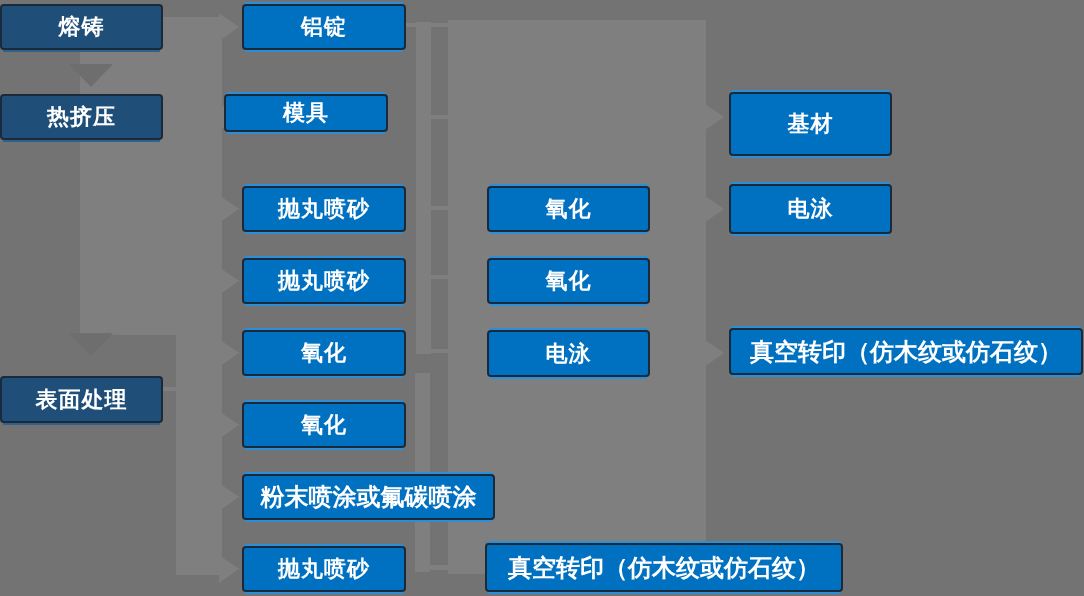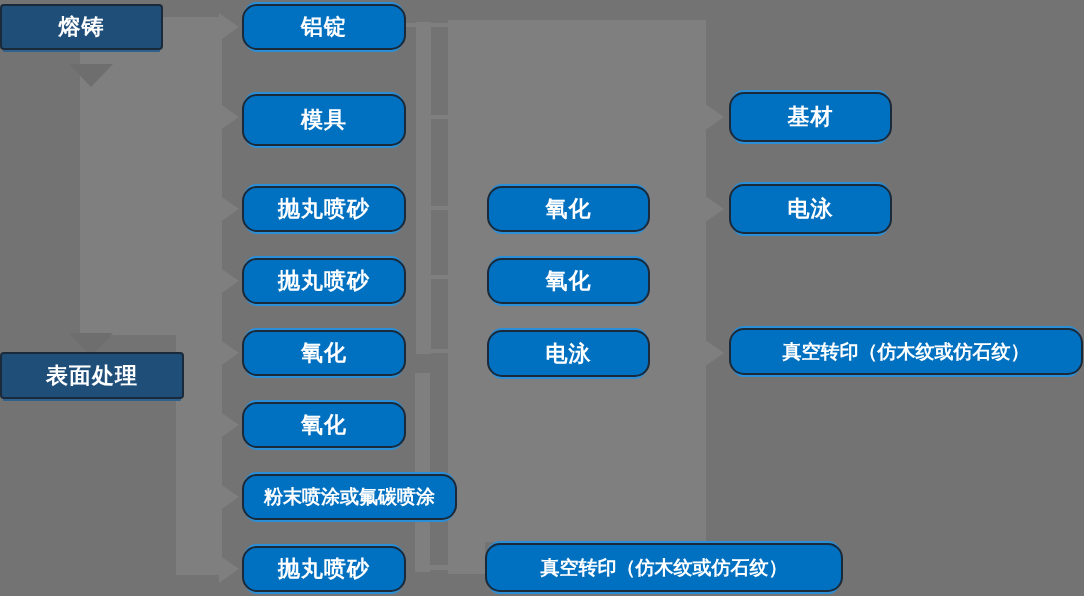--- a/index.html
+++ b/index.html
@@ -19,23 +19,23 @@
     position:absolute;width:0;height:0;z-index:1;
     border-top:14px solid transparent;border-bottom:14px solid transparent;
     border-left:20px solid #7F7F7F;
   }
   
   .node{
     position:absolute;display:flex;align-items:center;justify-content:center;
     box-sizing:border-box;z-index:2;color:#FFFFFF;font-weight:700;font-size:22px;
     letter-spacing:1px;border:2px solid #1A2A3A;border-radius:4px;white-space:nowrap;
   }
-  .blue{background:#0070C0;box-shadow:0 5px 0 -3px #2B8FD8,0 -4px 0 -2px #2B8FD8;border-radius:15px;}
+  .blue{background:#0070C0;box-shadow:0 5px 0 -3px #2B8FD8,0 -4px 0 -2px #2B8FD8;}
   .navy{background:#1F4E79;box-shadow:0 5px 0 -3px #2E618D;}
-  .small{font-size:19px;letter-spacing:0;}
+  .small{font-size:24px;letter-spacing:0;}
 </style>
 </head>
 <body>
 
 <div class="canvas">
 
   <div class="c" style="left:80px;top:17px;width:142px;height:318px"></div>
   <div class="c" style="left:176px;top:335px;width:46px;height:240px"></div>
 
   <div class="tri-down" style="left:69px;top:64px"></div>
@@ -63,33 +63,34 @@
   <div class="c" style="left:430px;top:565px;width:20px;height:5px"></div>
 
   <div class="c" style="left:448px;top:20px;width:258px;height:522px"></div>
   <div class="c" style="left:448px;top:542px;width:37px;height:32px"></div>
 
   <div class="tri-right" style="left:704px;top:103px"></div>
   <div class="tri-right" style="left:704px;top:195px"></div>
   <div class="tri-right" style="left:704px;top:339px"></div>
 
   <div class="node navy" style="left:0;top:4px;width:163px;height:46px">熔铸</div>
-  <div class="node navy" style="left:0;top:352px;width:184px;height:47px">表面处理</div>
+  <div class="node navy" style="left:0;top:94px;width:163px;height:46px">热挤压</div>
+  <div class="node navy" style="left:0;top:376px;width:163px;height:47px">表面处理</div>
 
   <div class="node blue" style="left:242px;top:4px;width:164px;height:46px">铝锭</div>
-  <div class="node blue" style="left:242px;top:94px;width:164px;height:52px">模具</div>
+  <div class="node blue" style="left:224px;top:94px;width:164px;height:38px">模具</div>
   <div class="node blue" style="left:242px;top:186px;width:164px;height:46px">抛丸喷砂</div>
   <div class="node blue" style="left:242px;top:258px;width:164px;height:46px">抛丸喷砂</div>
   <div class="node blue" style="left:242px;top:330px;width:164px;height:46px">氧化</div>
   <div class="node blue" style="left:242px;top:402px;width:164px;height:46px">氧化</div>
-  <div class="node blue small" style="left:242px;top:474px;width:215px;height:46px">粉末喷涂或氟碳喷涂</div>
+  <div class="node blue small" style="left:242px;top:474px;width:253px;height:46px">粉末喷涂或氟碳喷涂</div>
   <div class="node blue" style="left:242px;top:546px;width:164px;height:46px">抛丸喷砂</div>
 
   <div class="node blue" style="left:487px;top:186px;width:163px;height:46px">氧化</div>
   <div class="node blue" style="left:487px;top:258px;width:163px;height:46px">氧化</div>
   <div class="node blue" style="left:487px;top:330px;width:163px;height:47px">电泳</div>
   <div class="node blue small" style="left:485px;top:543px;width:358px;height:49px">真空转印（仿木纹或仿石纹）</div>
 
-  <div class="node blue" style="left:729px;top:92px;width:163px;height:50px">基材</div>
+  <div class="node blue" style="left:729px;top:92px;width:163px;height:64px">基材</div>
   <div class="node blue" style="left:729px;top:184px;width:163px;height:50px">电泳</div>
   <div class="node blue small" style="left:729px;top:328px;width:354px;height:47px">真空转印（仿木纹或仿石纹）</div>
 
 </div>
 
 </body></html>

